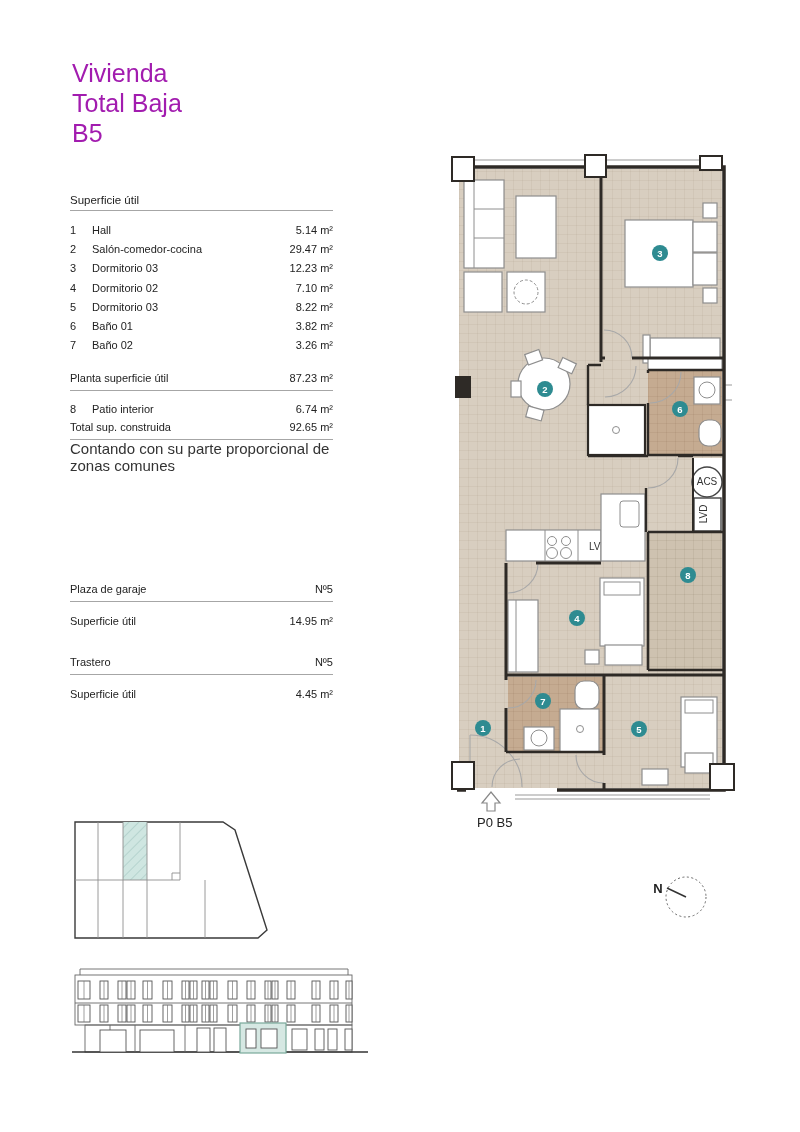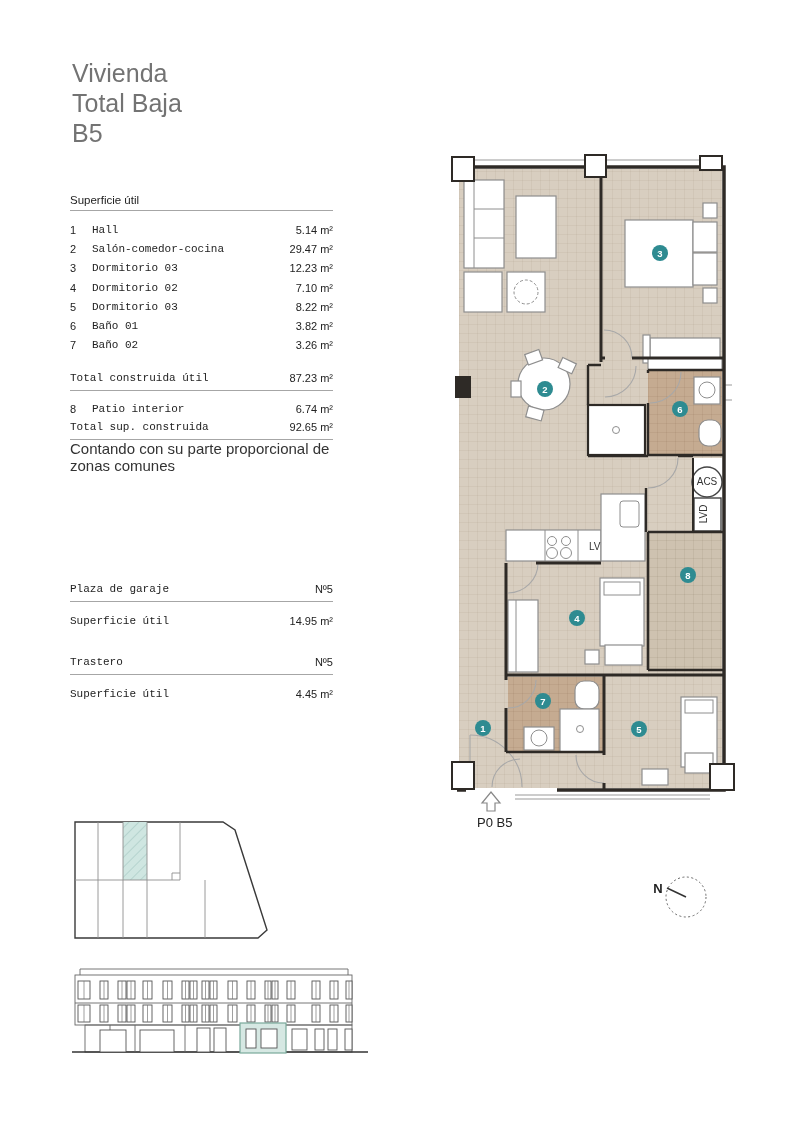--- a/index.html
+++ b/index.html
@@ -9,28 +9,28 @@
     --patio:#cec2b0;
     --wall:#2e2a26;
     --sitehl:#cfe6e1;
     --ink:#1a1a1a;
   }
   *{margin:0;padding:0;box-sizing:border-box;}
   html,body{background:#fff;}
   body{font-family:"Liberation Sans","DejaVu Sans",sans-serif;color:var(--ink);}
   .page{position:relative;width:800px;height:1132px;background:#fff;overflow:hidden;}
 
-  .title-block{position:absolute;left:72px;top:58px;font-size:25px;line-height:30px;font-weight:400;color:#737373;}
+  .title-block{position:absolute;left:72px;top:58px;font-size:25px;line-height:30px;font-weight:400;color:#a21caf;}
 
   .panel{position:absolute;left:70px;width:263px;font-size:11px;color:#222;}
   .panel .hdr{font-size:11.5px;padding-bottom:4px;border-bottom:1px solid #a6a6a6;}
   .rows{margin-top:10px;}
   .row{display:flex;line-height:19.2px;}
   .row .num{width:22px;flex:none;}
-  .row .lbl{flex:1;font-family:Liberation Mono, monospace;}
+  .row .lbl{flex:1;}
   .row .val{flex:none;text-align:right;}
   .row.rule{border-bottom:1px solid #a6a6a6;padding-bottom:4px;line-height:15px;}
   .mt16{margin-top:16px;} .mt9{margin-top:9px;} .mt10{margin-top:10px;}
   .mt13{} .mt24{margin-top:24px;justify-content:space-between;}
   .note{margin-top:0;font-size:15px;color:#333;}
 
   svg text{font-family:"Liberation Sans","DejaVu Sans",sans-serif;}
   .w{stroke:var(--wall);fill:none;}
   .f{fill:#fff;stroke:#8e8e8e;stroke-width:1.2;}
   .fl{stroke:#8e8e8e;stroke-width:1;fill:none;}
@@ -90,21 +90,21 @@
           <span class="lbl">Baño 01</span>
           <span class="val">3.82 m²</span>
         </div>
       <div class="row">
           <span class="num">7</span>
           <span class="lbl">Baño 02</span>
           <span class="val">3.26 m²</span>
         </div>
     </div>
     <div class="row rule mt16">
-        <span class="lbl">Total construida útil</span>
+        <span class="lbl">Planta superficie útil</span>
         <span class="val">87.23 m²</span>
       </div>
     <div class="row mt9">
         <span class="num">8</span>
         <span class="lbl">Patio interior</span>
         <span class="val">6.74 m²</span>
       </div>
     <div class="row rule mt13">
         <span class="lbl">Total sup. construida</span>
         <span class="val">92.65 m²</span>

